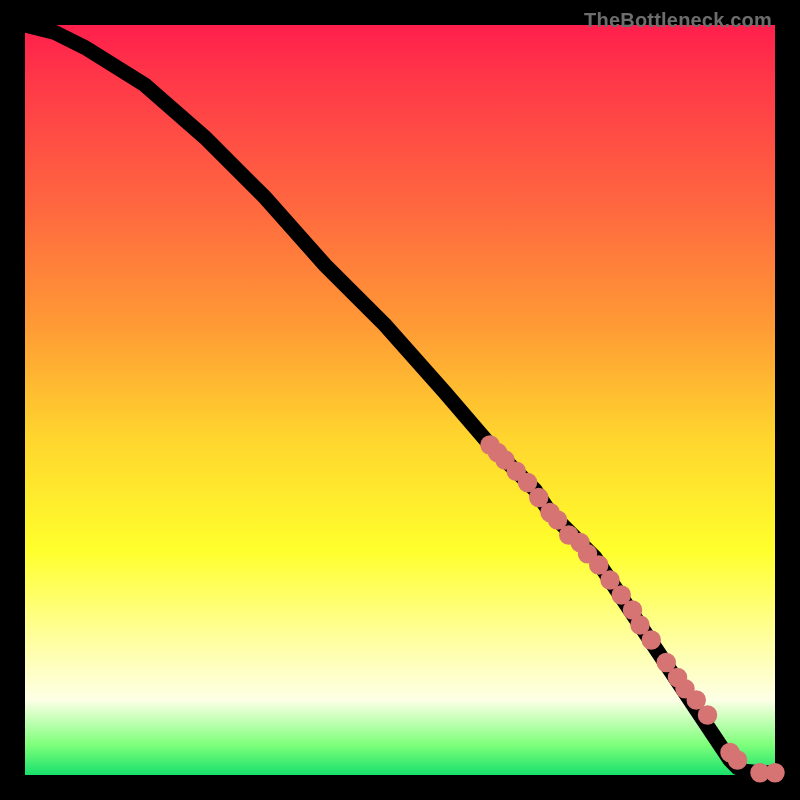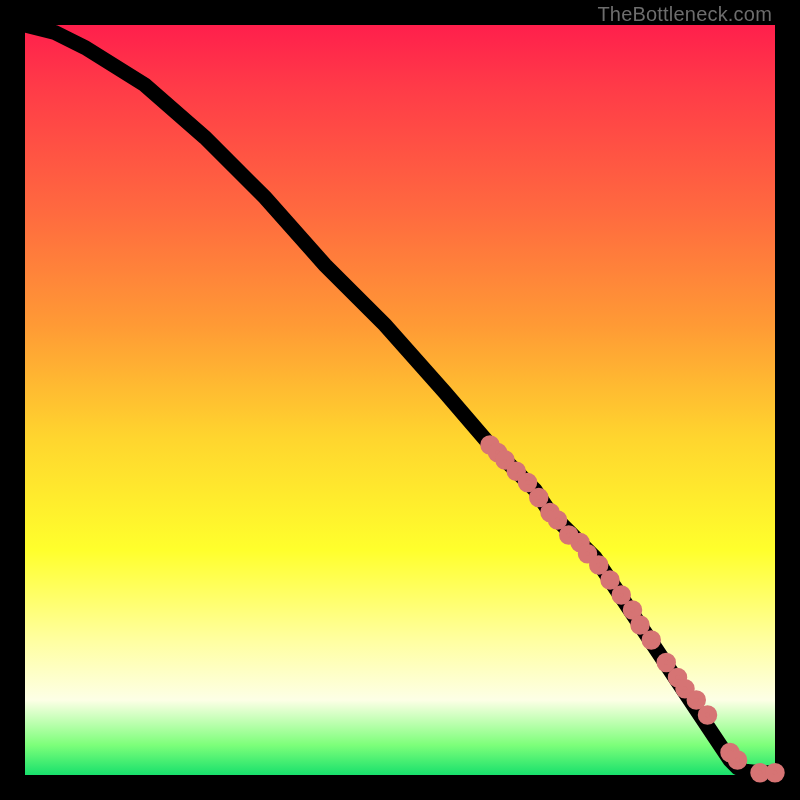--- a/index.html
+++ b/index.html
@@ -33,25 +33,25 @@
       #ffd52e  55%,
       #ffff2c  70%,
       #ffffa0  82%,
       #fdffe6  90%,
       #7dff7a  96%,
       #18e06c 100%
     );
   }
   .attribution {
     position: absolute;
-    top: 3px;
+    top: 9px;
     right: 28px;
     font-size: 20px;
     color: #6d6d6d;
-    font-weight: 400;
+    font-weight: 700;
     letter-spacing: 0.2px;
   }
   svg.overlay {
     position: absolute;
     left: 25px;
     top: 25px;
     width: 750px;
     height: 750px;
     overflow: visible;
   }

